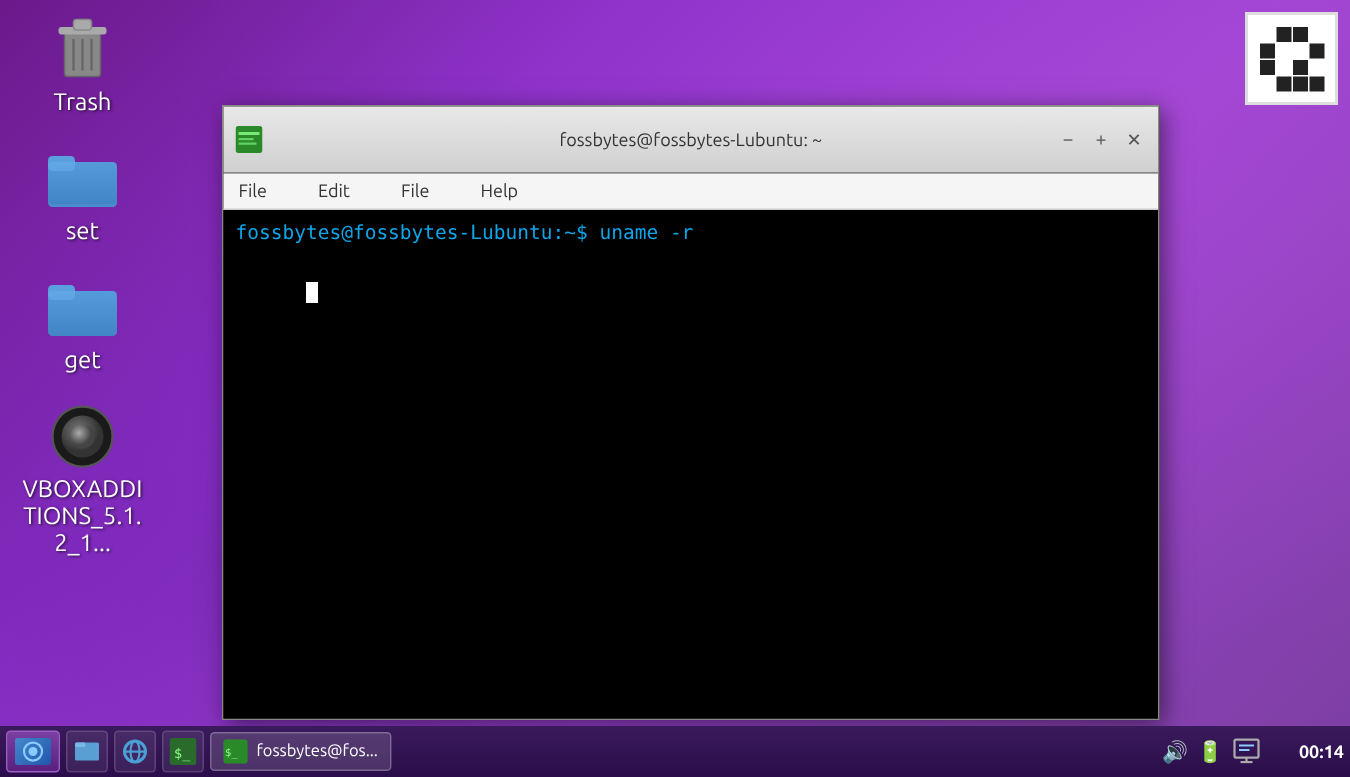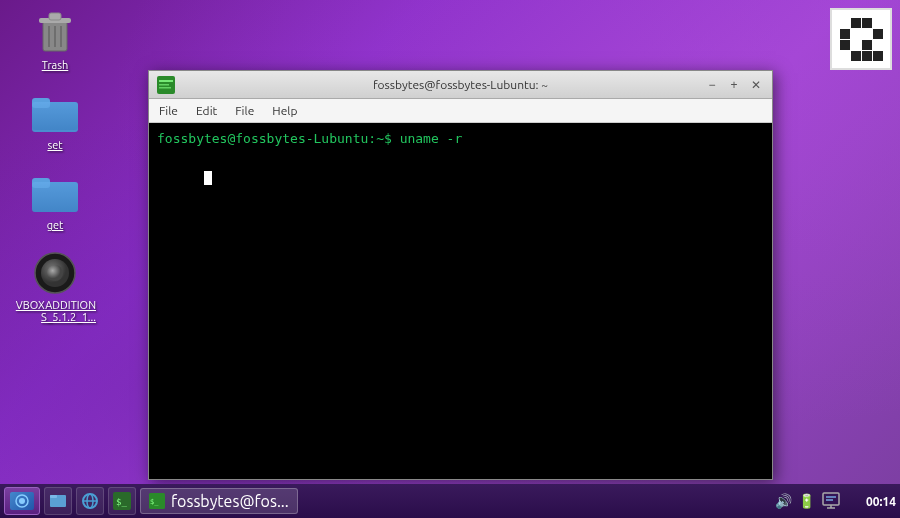--- a/index.html
+++ b/index.html
@@ -38,43 +38,42 @@
     .icon-img {
       width: 48px;
       height: 48px;
       display: flex;
       align-items: center;
       justify-content: center;
       margin-bottom: 2px;
     }
     .icon-label {
       color: white;
-      font-size: 11px;
-      text-align: right;
+      font-size: 16px;
+      text-align: center;
       text-shadow: 1px 1px 2px rgba(0,0,0,0.7);
       word-break: break-all;
-      text-decoration: underline;
     }
 
     
     .terminal-window {
       position: absolute;
       top: 70px;
       left: 148px;
       width: 625px;
       height: 410px;
       background: #000;
       border: 1px solid #888;
       box-shadow: 3px 3px 15px rgba(0,0,0,0.5);
       display: flex;
       flex-direction: column;
     }
     .terminal-titlebar {
       background: linear-gradient(180deg, #e8e8e8 0%, #d0d0d0 100%);
-      height: 28px;
+      height: 45px;
       display: flex;
       align-items: center;
       justify-content: space-between;
       padding: 0 8px;
       border-bottom: 1px solid #aaa;
       flex-shrink: 0;
       gap: 40px;
     }
     .terminal-title {
       flex: 1;
@@ -98,37 +97,37 @@
       display: flex;
       align-items: center;
       justify-content: center;
     }
     .terminal-menubar {
       background: #f5f5f5;
       height: 24px;
       display: flex;
       align-items: center;
       padding: 0 6px;
-      gap: 10px;
+      gap: 26px;
       border-bottom: 1px solid #ccc;
       flex-shrink: 0;
     }
     .terminal-menu-item {
       font-size: 12px;
       color: #333;
       cursor: pointer;
       padding: 2px 4px;
     }
     .terminal-body {
       flex: 1;
       background: #000;
       padding: 6px 8px;
       font-family: 'DejaVu Sans Mono', 'Courier New', monospace;
       font-size: 13px;
-      color: #22c55e;
+      color: #0ea5e9;
       overflow: hidden;
     }
     .terminal-line {
       line-height: 1.5;
       white-space: pre;
     }
     .cursor {
       display: inline-block;
       width: 8px;
       height: 14px;
@@ -223,21 +222,21 @@
       cursor: pointer;
     }
     .taskbar-window-icon {
       width: 16px;
       height: 16px;
       background: #3a7b3a;
       border-radius: 2px;
     }
     .taskbar-window-label {
       color: white;
-      font-size: 16px;
+      font-size: 11px;
     }
     .taskbar-spacer { flex: 1; }
     .taskbar-tray {
       display: flex;
       align-items: center;
       gap: 6px;
     }
     .taskbar-tray-icon {
       color: white;
       font-size: 14px;

